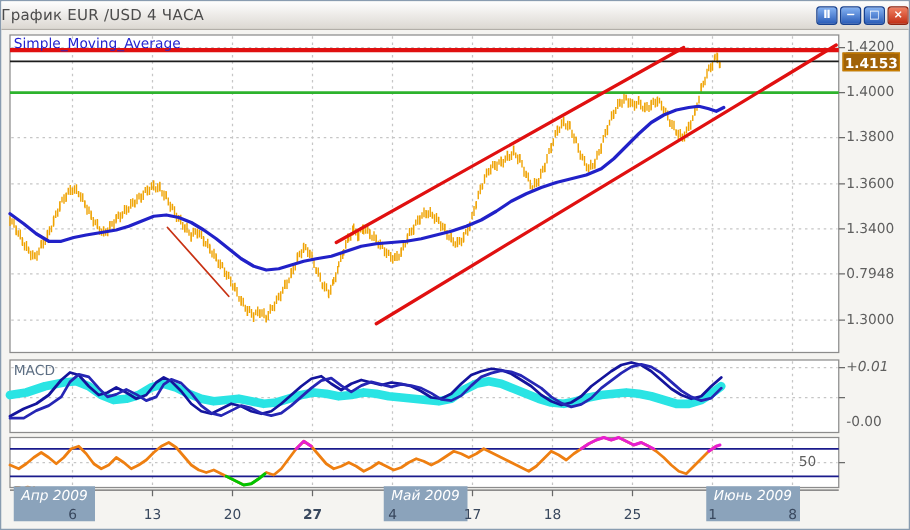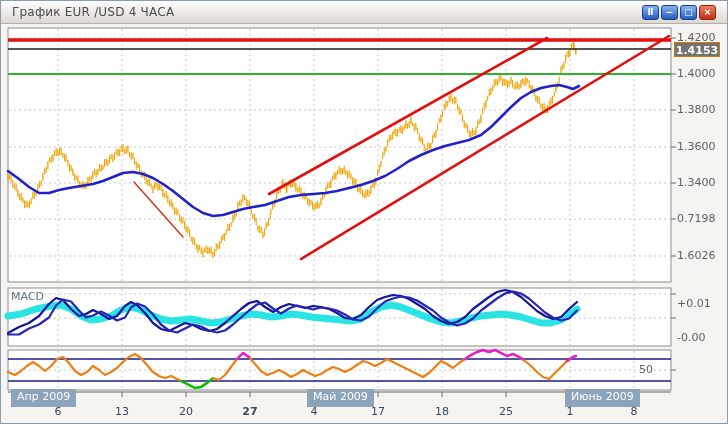--- a/index.html
+++ b/index.html
@@ -1,34 +1,34 @@
 <!DOCTYPE html>
 <html><head>
 <meta charset="utf-8">
 <style>
   html,body{margin:0;padding:0;background:#fff;}
   .win{position:relative;width:728px;height:424px;background:#f5f4f1;border:1px solid #899cb0;
        box-sizing:border-box;overflow:hidden;font-family:"DejaVu Sans",sans-serif;}
   .titlebar{position:absolute;left:0;top:0;right:0;height:23px;
        background:linear-gradient(#fefefe,#dcd8d2);border-bottom:1px solid #b2aea8;
-       display:flex;align-items:center;padding:0 11px;box-sizing:border-box;}
+       display:flex;align-items:center;padding:0 0;box-sizing:border-box;}
   .title{font-size:12px;color:#4c4c4c;letter-spacing:.2px;}
   .btns{margin-left:auto;display:flex;gap:2px;}
   .wbtn{width:17px;height:15px;font-size:9px;line-height:13px;text-align:center;color:#fff;
        border-radius:3px;border:1px solid #17418f;background:linear-gradient(#84b2f2,#2a5cb8);
        padding:0;font-family:"DejaVu Sans",sans-serif;font-weight:bold;cursor:pointer;}
   .wbtn.close{background:linear-gradient(#f08062,#c22f15);border-color:#8f2410;}
   .lbl{position:absolute;font-size:11px;color:#5f5f5f;line-height:14px;white-space:nowrap;}
   .sma{color:#2323cf;}
   .macdl{color:#5d6f84;}
   .rsil{color:#ee7f11;margin-top:36px;}
   .day{color:#39485e;width:22px;text-align:center;}
-  .month{position:absolute;height:18px;line-height:15px;padding:0 6px;background:#8ba3bb;
-       color:#fff;font-size:11px;white-space:nowrap;}
-  .badge{position:absolute;left:673px;top:41px;width:46px;height:15px;background:#737373;
+  .month{position:absolute;height:28px;line-height:15px;padding:0 6px;background:#8ba3bb;
+       color:#fff;font-size:11px;white-space:nowrap;font-style:italic;}
+  .badge{position:absolute;left:673px;top:41px;width:46px;height:15px;background:#a16207;
        border:1px solid #c87d00;color:#fff;font-weight:bold;font-size:11px;text-align:center;
        line-height:15px;box-sizing:border-box;}
   svg{position:absolute;left:0;top:0;}
 </style>
 </head>
 <body>
 
 <div class="win">
 
   <div class="titlebar">
@@ -119,33 +119,34 @@
       <line x1="670" y1="109" x2="675" y2="109" stroke="#6a6a6a" stroke-width="1"></line>
       <line x1="670" y1="146" x2="675" y2="146" stroke="#6a6a6a" stroke-width="1"></line>
       <line x1="670" y1="182" x2="675" y2="182" stroke="#6a6a6a" stroke-width="1"></line>
       <line x1="670" y1="218" x2="675" y2="218" stroke="#6a6a6a" stroke-width="1"></line>
       <line x1="670" y1="255" x2="675" y2="255" stroke="#6a6a6a" stroke-width="1"></line>
       <line x1="670" y1="293" x2="675" y2="293" stroke="#6a6a6a" stroke-width="1"></line>
       <line x1="670" y1="317" x2="675" y2="317" stroke="#6a6a6a" stroke-width="1"></line>
       <line x1="670" y1="369" x2="675" y2="369" stroke="#6a6a6a" stroke-width="1"></line>
     </svg>
 
+  <span class="lbl sma" style="left:10px;top:27px;">Simple_Moving_Average</span>
   <span class="lbl macdl" style="left:10px;top:289px;">MACD</span>
   <span class="lbl rsil" style="left:10px;top:350px;">RSI</span>
 
   <span class="lbl" style="left:676px;top:30px;text-decoration:underline;">1.4200</span>
   <span class="badge">1.4153</span>
   <span class="lbl" style="left:676px;top:66px;">1.4000</span>
   <span class="lbl" style="left:676px;top:102px;">1.3800</span>
   <span class="lbl" style="left:676px;top:139px;">1.3600</span>
   <span class="lbl" style="left:676px;top:175px;">1.3400</span>
-  <span class="lbl" style="left:676px;top:211px;">0.7198</span>
-  <span class="lbl" style="left:676px;top:248px;">1.6026</span>
+  <span class="lbl" style="left:676px;top:211px;">0.7948</span>
+  <span class="lbl" style="left:676px;top:248px;">1.3000</span>
 
-  <span class="lbl" style="left:676px;top:296px;">+0.01</span>
+  <span class="lbl" style="left:676px;top:286px;font-style:italic;">+0.01</span>
   <span class="lbl" style="left:676px;top:310px;margin-top:20px;">-0.00</span>
   <span class="lbl" style="left:638px;top:362px;">50</span>
 
   <div class="month" style="left:10px;top:388px;">Апр 2009</div>
   <div class="month" style="left:306px;top:388px;">Май 2009</div>
   <div class="month" style="left:564px;top:388px;">Июнь 2009</div>
 
   <span class="lbl day" style="left:46px;top:404px;">6</span>
   <span class="lbl day" style="left:110px;top:404px;">13</span>
   <span class="lbl day" style="left:174px;top:404px;">20</span>

